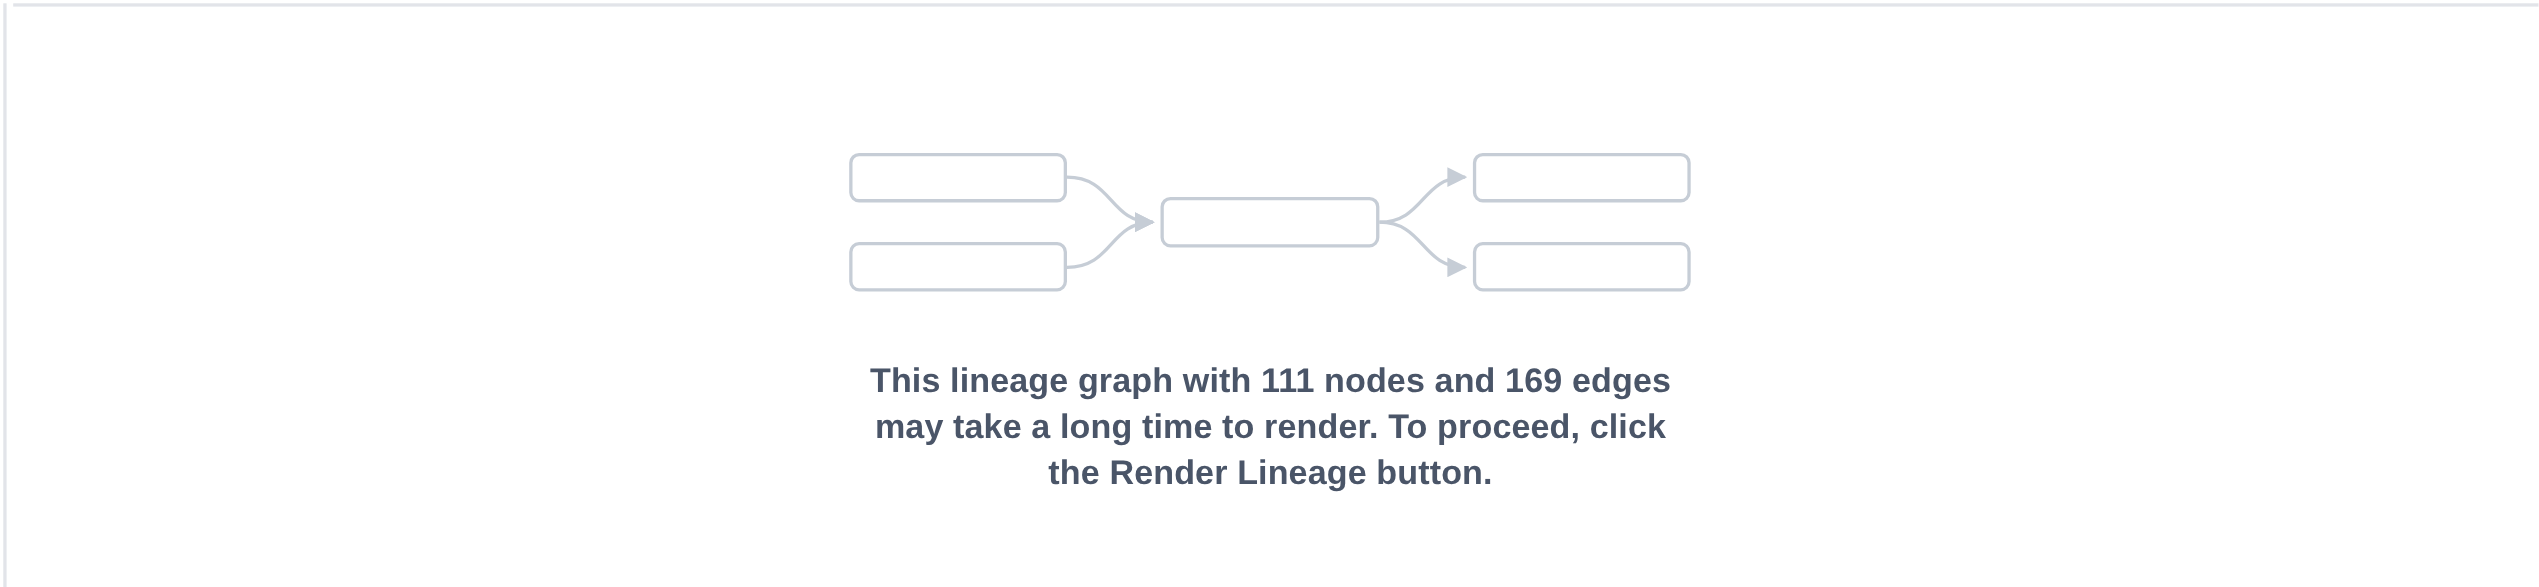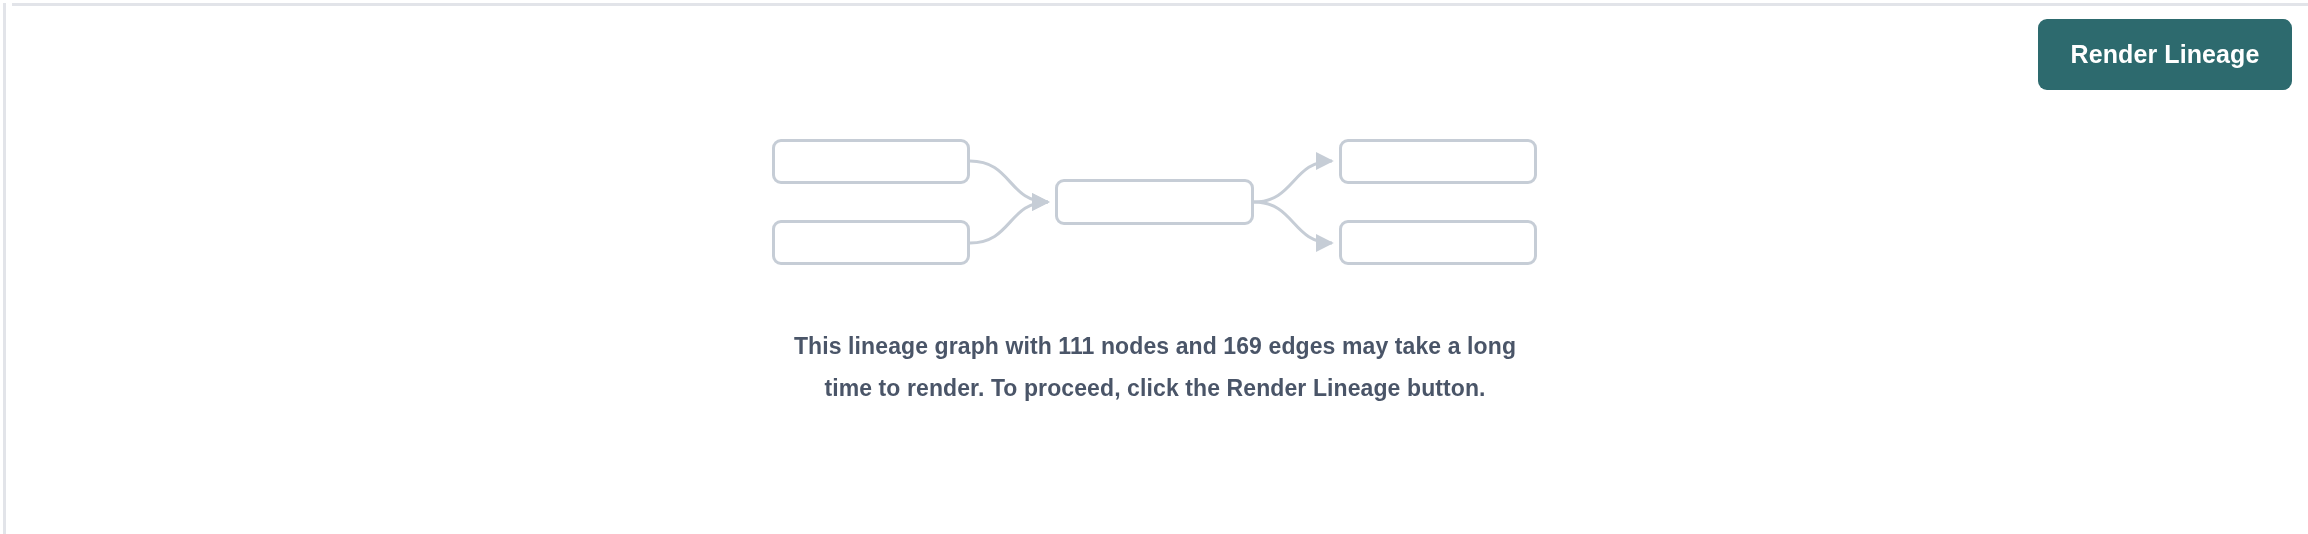--- a/index.html
+++ b/index.html
@@ -88,35 +88,34 @@
 
   
   .warning-message {
     position: absolute;
     left: 774px;
     top: 325px;
     width: 762px;
     text-align: center;
     color: #4a5568;
     font-family: "Liberation Sans", sans-serif;
-    font-size: 23px;
+    font-size: 31px;
     font-weight: bold;
     line-height: 42px;
     letter-spacing: 0.1px;
   }
 </style>
 </head>
 <body>
 
 <div class="app-frame">
 
   <div class="frame-top-border"></div>
   <div class="frame-left-border"></div>
 
-  <button class="render-lineage-button">Render Lineage</button>
 
   <div class="graph-placeholder">
 
     <svg class="ph-edges" viewBox="0 0 2308 534">
       <defs>
         <marker id="ph-arrow" viewBox="0 0 10 10" refX="9" refY="5" markerWidth="6" markerHeight="6" orient="auto-start-reverse">
           <path d="M 0 0 L 10 5 L 0 10 z" fill="#c6cdd6"></path>
         </marker>
       </defs>
 

